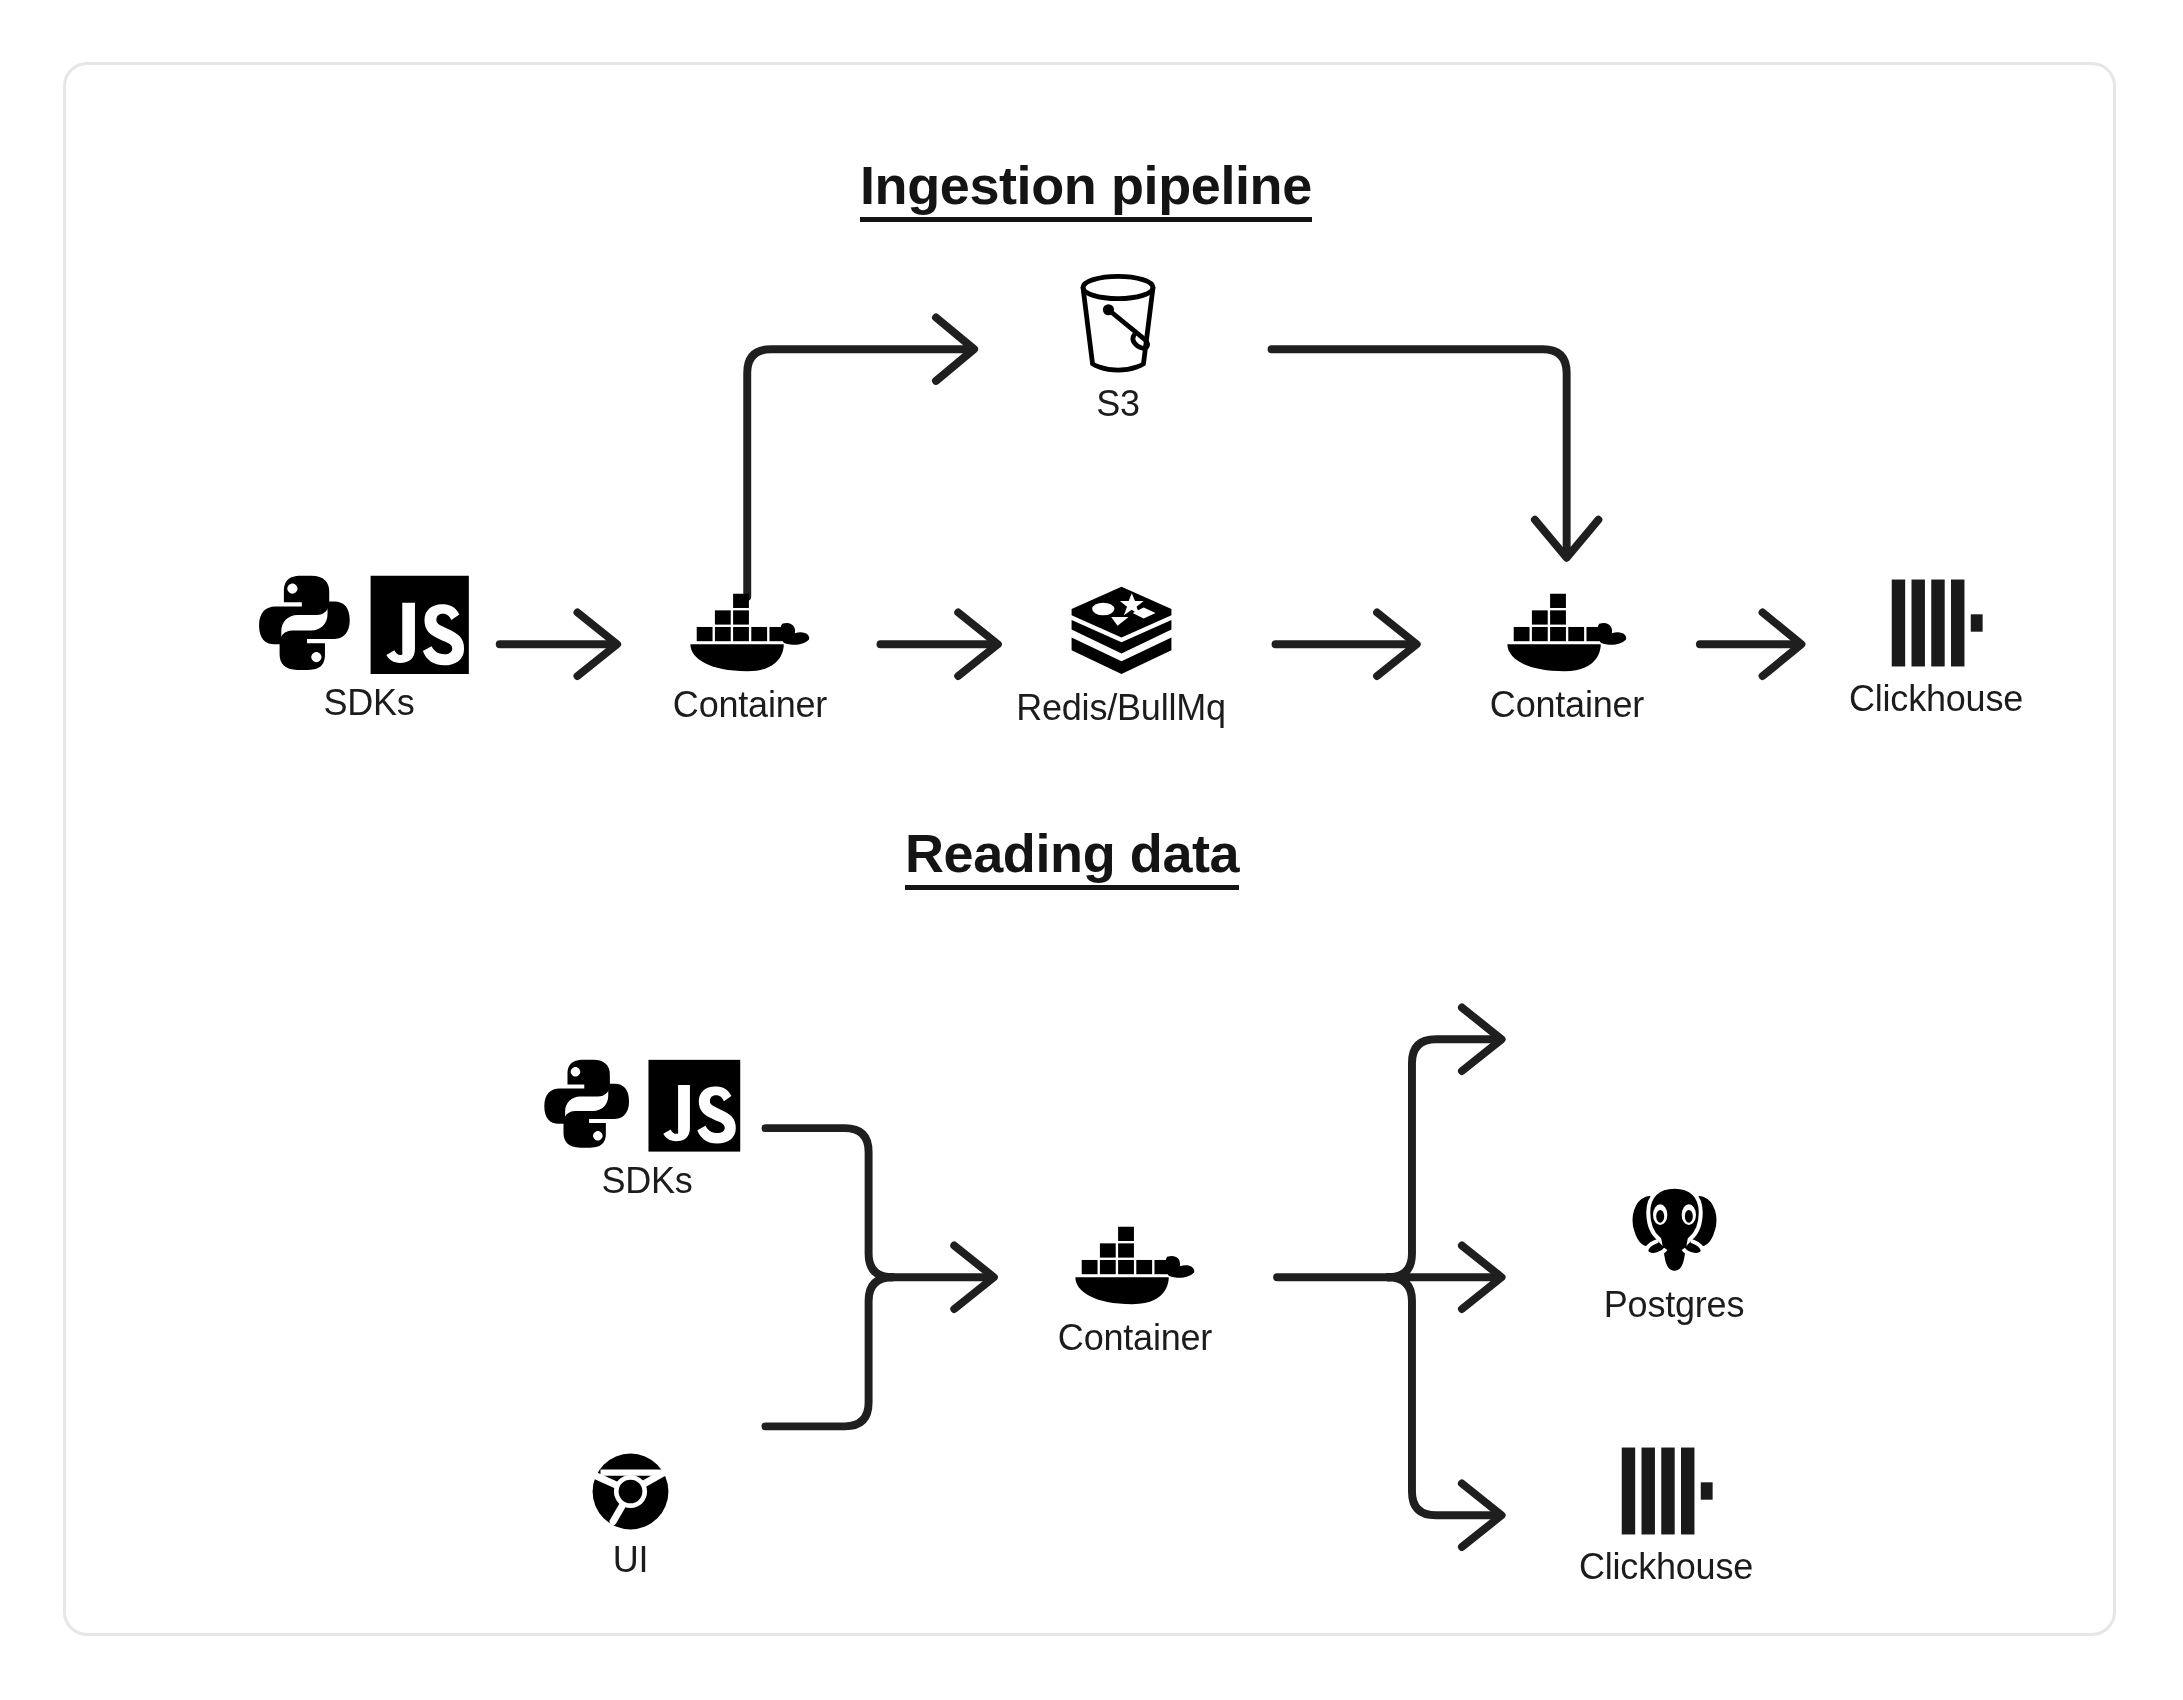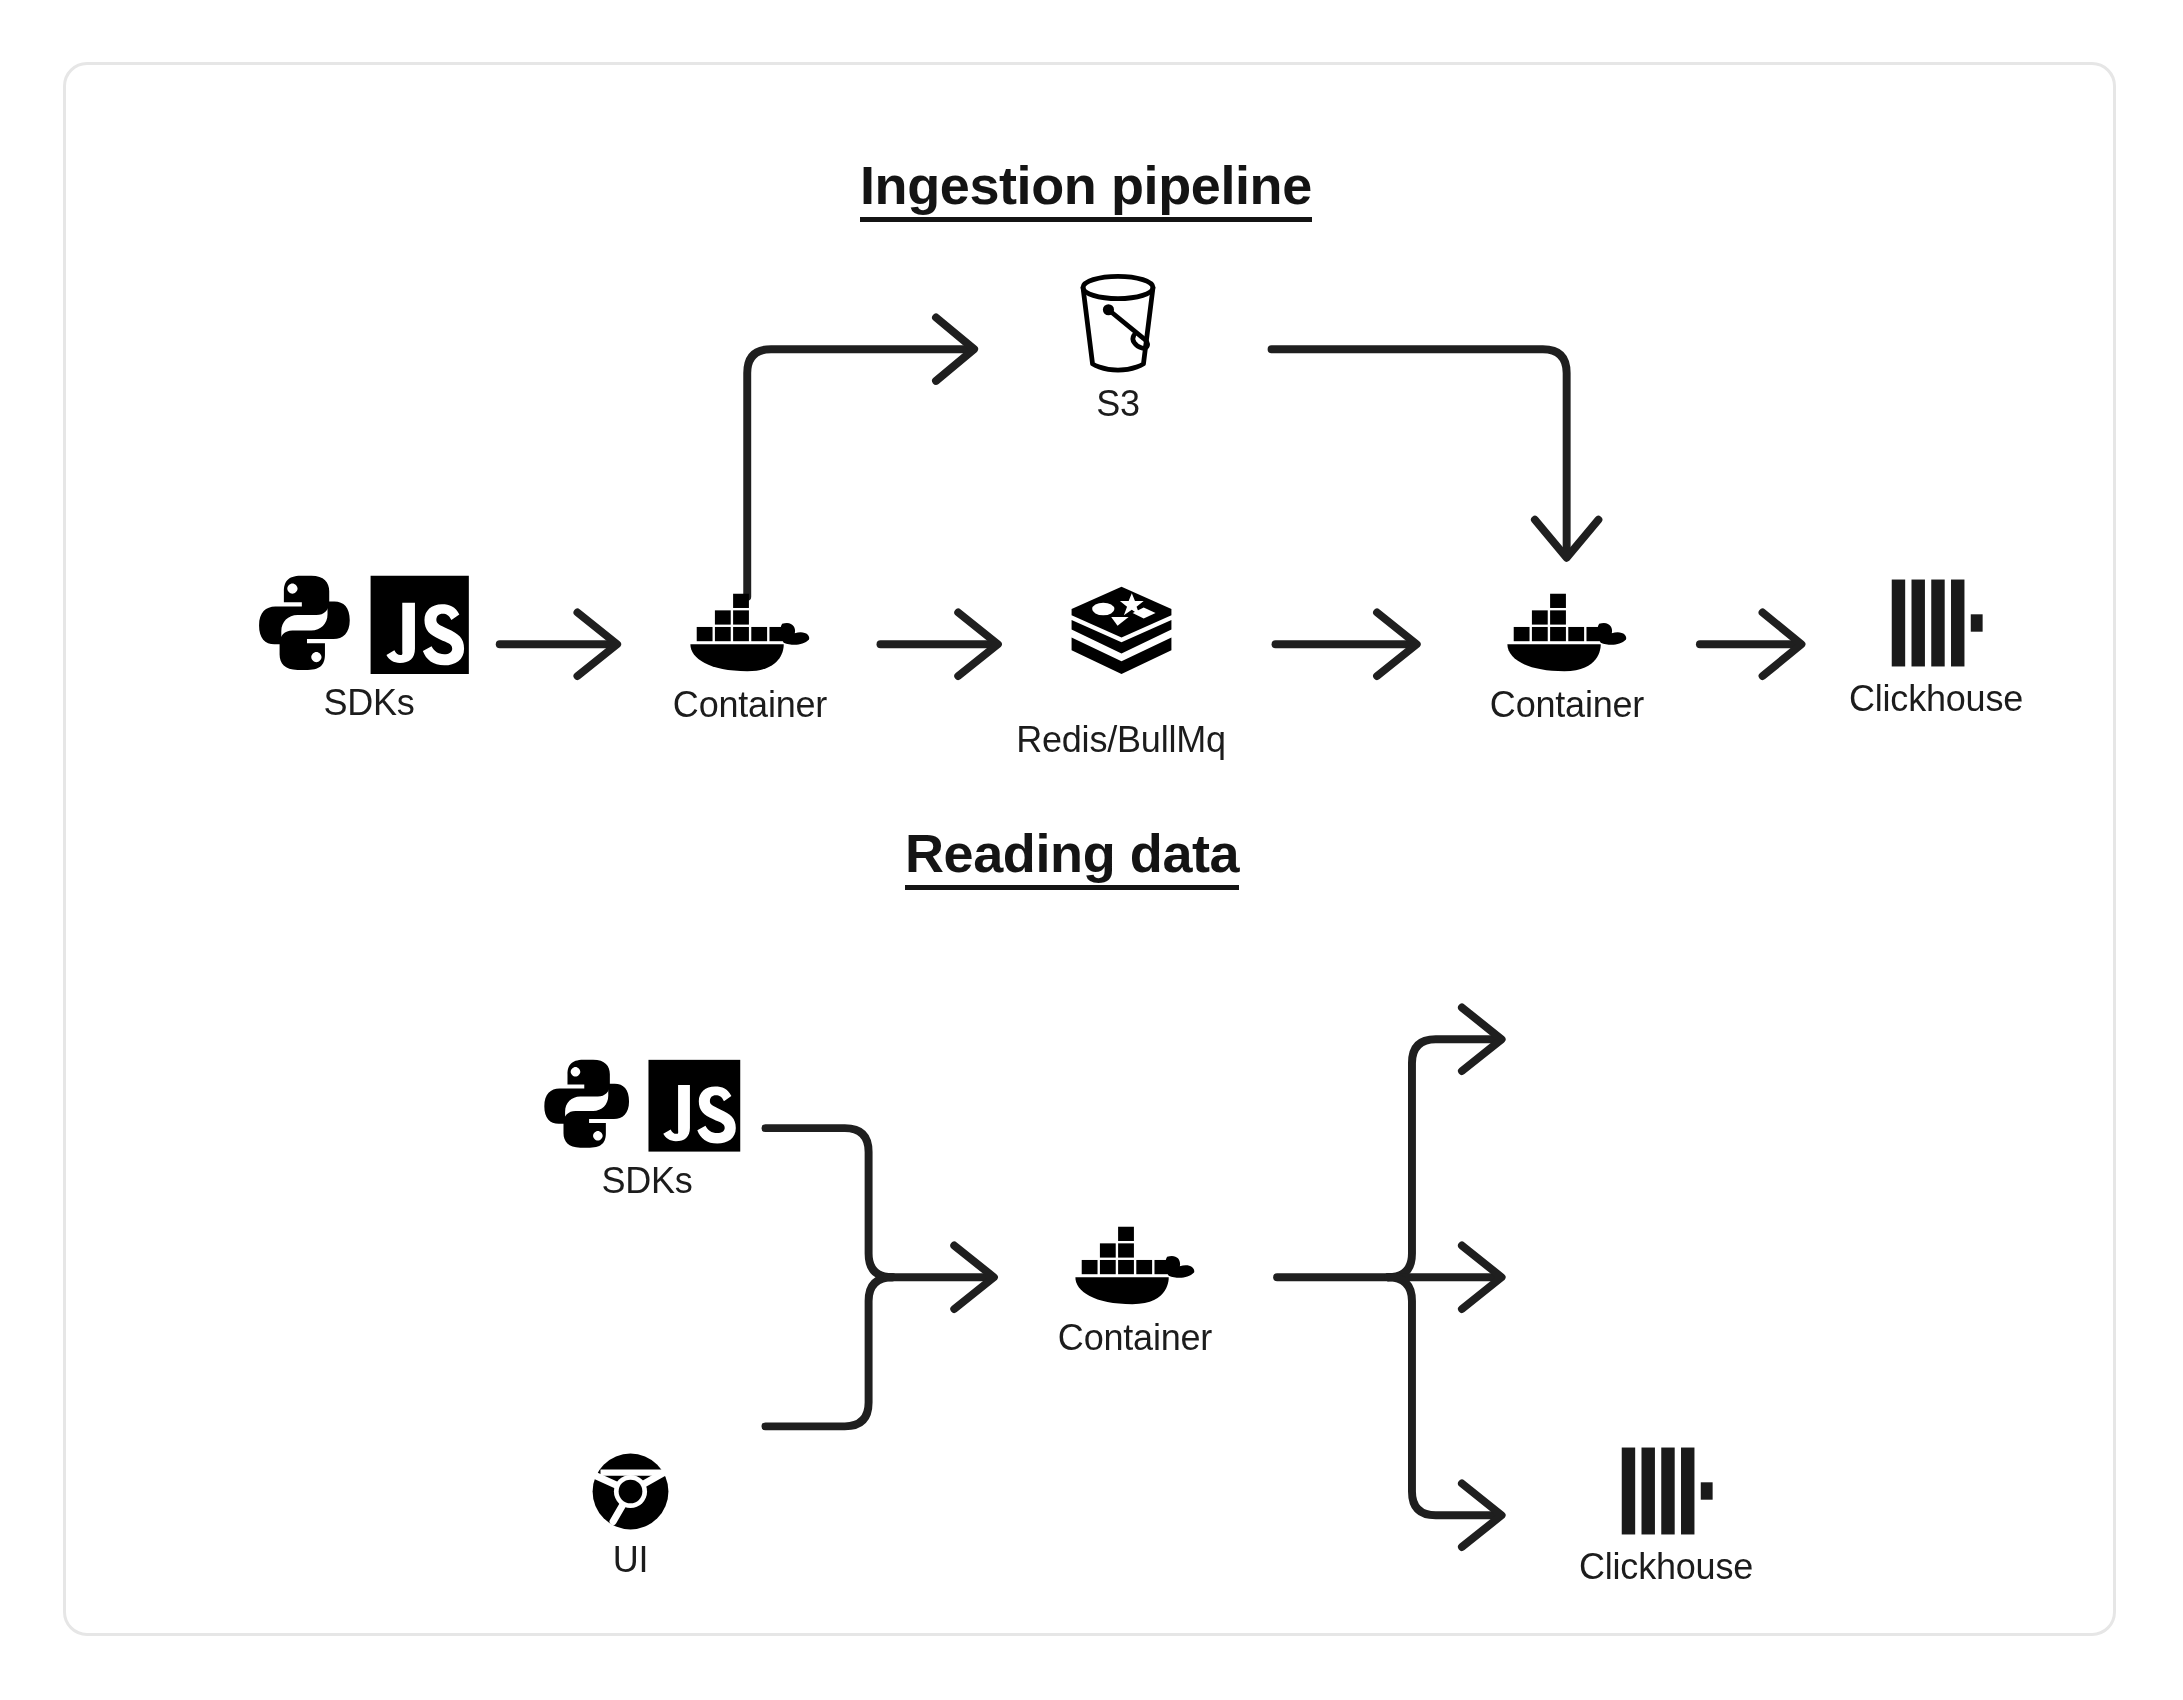--- a/index.html
+++ b/index.html
@@ -215,21 +215,21 @@
           <ellipse cx="64" cy="22" rx="44" ry="14"></ellipse>
           <path d="M20 22 L32 118 C32 118 44 126 64 126 C84 126 96 118 96 118 L108 22"></path>
           <path d="M52 50 L96 86 C104 92 102 100 94 98 C86 96 80 88 84 82"></path>
           <circle cx="52" cy="50" r="7" fill="#000000" stroke="none"></circle>
         </g>
       </svg>
     </span>
     <span class="node-label">S3</span>
   </div>
 
-  <div class="node" style="left:998px; top:585px; width:246px;gap:32px;">
+  <div class="node" style="left:998px; top:585px; width:246px;">
     <span class="node-icon">
       <svg width="103" height="94" viewBox="0 0 130 118" xmlns="http://www.w3.org/2000/svg">
         <g fill="#000000">
 
           <path d="M65 112 L2 82 L2 66 L65 96 L128 66 L128 82 Z"></path>
 
           <path d="M65 86 L2 56 L2 44 L65 72 L128 44 L128 56 Z"></path>
 
           <path d="M65 2 L128 30 L128 38 L65 66 L2 38 L2 30 Z"></path>
         </g>
@@ -332,20 +332,47 @@
           <rect x="104" y="48" width="20" height="18"></rect>
           <path d="M4 70 L122 70 C122 70 124 104 76 104 C28 104 4 88 4 70 Z"></path>
           <path d="M120 44 C132 40 138 48 136 56 C148 52 156 58 154 64 C146 72 132 72 122 68 C118 62 116 50 120 44 Z"></path>
         </g>
       </svg>
     </span>
     <span class="node-label">Container</span>
   </div>
 
 
+  <div class="node" style="left:1555px; top:1182px; width:238px;">
+    <span class="node-icon">
+      <svg width="97" height="94" viewBox="0 0 122 118" xmlns="http://www.w3.org/2000/svg">
+        <g fill="#000000" stroke="#ffffff" stroke-width="5" stroke-linejoin="round">
+
+          <path d="M24 16 C8 22 2 44 8 62 C12 76 20 84 30 84 C38 84 42 76 42 66 L40 24 C38 16 32 13 24 16 Z"></path>
+
+          <path d="M98 16 C114 22 120 44 114 62 C110 76 102 84 92 84 C84 84 80 76 80 66 L82 24 C84 16 90 13 98 16 Z"></path>
+
+          <path d="M61 6 C40 6 28 18 28 38 C28 54 34 66 42 72 L46 94 C48 108 54 114 61 114 C68 114 74 108 76 94 L80 72 C88 66 94 54 94 38 C94 18 82 6 61 6 Z"></path>
+
+          <path d="M40 74 C28 78 22 86 28 90 C34 94 46 90 50 84"></path>
+
+          <path d="M82 74 C94 78 100 86 94 90 C88 94 76 90 72 84"></path>
+        </g>
+        <g fill="#ffffff">
+          <ellipse cx="43" cy="41" rx="9" ry="13"></ellipse>
+          <ellipse cx="79" cy="41" rx="9" ry="13"></ellipse>
+        </g>
+        <g fill="#000000">
+          <ellipse cx="43" cy="43" rx="5" ry="8"></ellipse>
+          <ellipse cx="79" cy="43" rx="5" ry="8"></ellipse>
+        </g>
+      </svg>
+    </span>
+    <span class="node-label">Postgres</span>
+  </div>
 
   <div class="node" style="left:1547px; top:1444px; width:238px;">
     <span class="node-icon">
       <svg width="98" height="94" viewBox="0 0 124 118" xmlns="http://www.w3.org/2000/svg">
         <g fill="#1a1a1a">
           <rect x="6" y="4" width="17" height="110"></rect>
           <rect x="31" y="4" width="17" height="110"></rect>
           <rect x="56" y="4" width="17" height="110"></rect>
           <rect x="81" y="4" width="17" height="110"></rect>
           <rect x="106" y="48" width="15" height="22"></rect>

